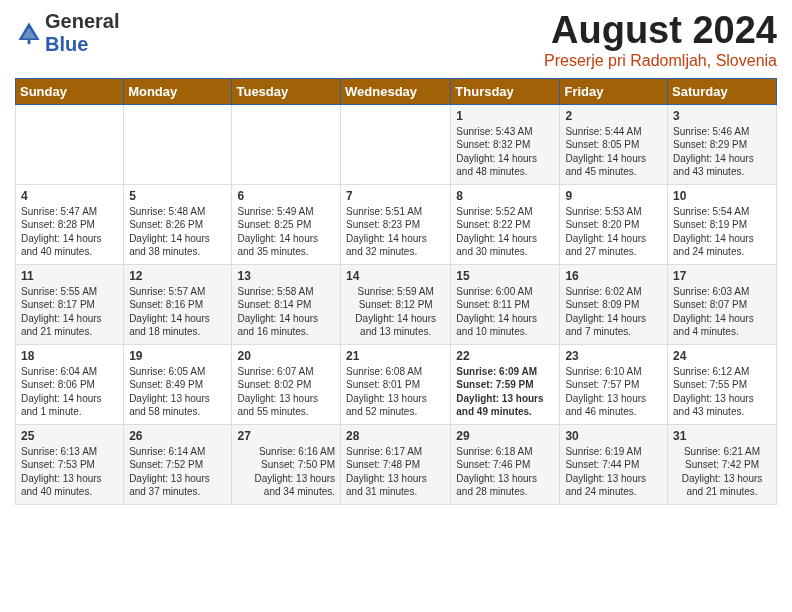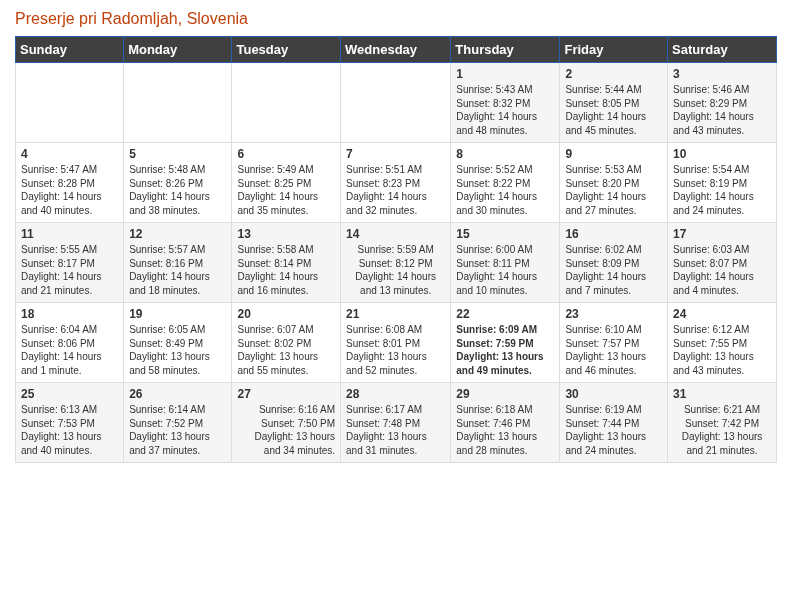--- a/index.html
+++ b/index.html
@@ -40,21 +40,21 @@
     }
     .location {
       font-size: 16px;
       color: #c2410c;
     }
     .calendar {
       width: 100%;
       border-collapse: collapse;
     }
     .calendar thead tr {
-      background-color: #404040;
+      background-color: #a16207;
       color: #fff;
     }
     .calendar thead th {
       padding: 5px 4px;
       font-size: 13px;
       font-weight: bold;
       text-align: left;
       border: 1px solid #2b5fad;
     }
     .calendar tbody tr {
@@ -84,21 +84,33 @@
       color: #333;
     }
     .empty-cell {
       background: #fff !important;
     }
   </style>
 </head>
 <body>
 
 <div class="header">
+  <div class="logo">
+    <svg class="logo-icon" viewBox="0 0 40 40">
+      <polygon points="20,5 35,30 5,30" fill="#2b5fad"></polygon>
+      <polygon points="20,12 30,28 10,28" fill="#fff" opacity="0.3"></polygon>
+      <rect x="18" y="28" width="4" height="8" fill="#2b5fad"></rect>
+    </svg>
+    <div>
+      <span class="logo-general">General</span><br>
+      <span class="logo-blue">Blue</span>
+    </div>
+  </div>
   <div class="title-block">
+    <div class="month-title">August 2024</div>
     <div class="location">Preserje pri Radomljah, Slovenia</div>
   </div>
 </div>
 
 <table class="calendar">
   <thead>
     <tr>
     <th>Sunday</th>
         <th>Monday</th>
         <th>Tuesday</th>

